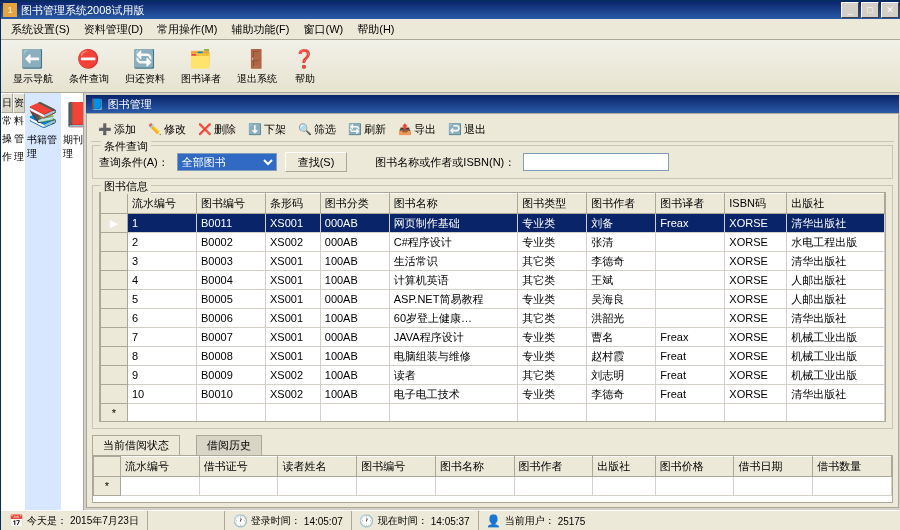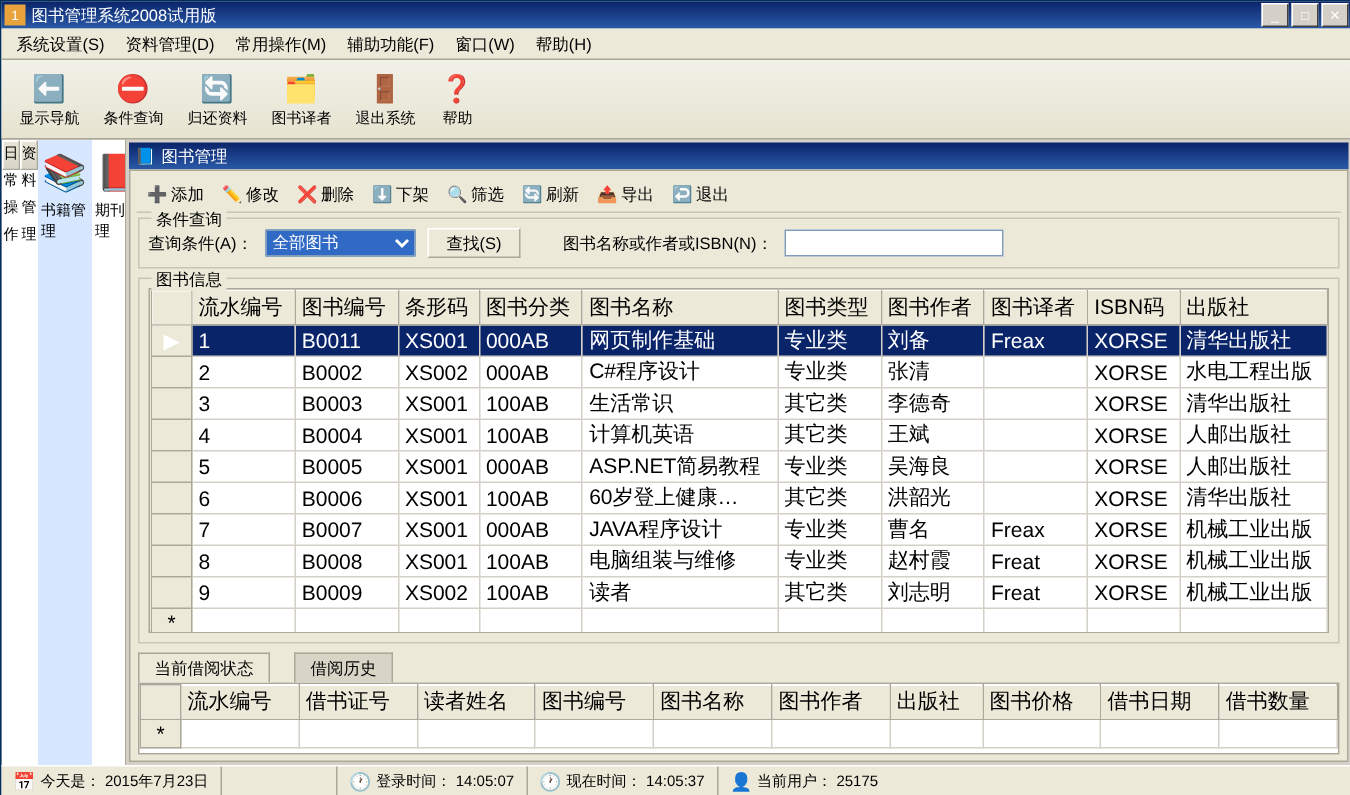--- a/index.html
+++ b/index.html
@@ -30,21 +30,21 @@
 .ct-icon{width:14px;height:14px;display:flex;align-items:center;justify-content:center;font-size:11px}
 .fieldset{border:1px solid #c8c5b8;margin:3px 1px;padding:6px;position:relative}
 .fieldset .legend{position:absolute;top:-7px;left:8px;background:#ece9d8;padding:0 3px;font-size:11px}
 .query-row{display:flex;align-items:center;gap:8px}
 .combo{height:18px;border:1px solid #7f9db9;background:#fff;font-size:11px}
 .combo.sel{background:#316ac5;color:#fff}
 .btn{height:20px;padding:0 12px;background:#ece9d8;border:1px solid #aca899;border-top-color:#fff;border-left-color:#fff;cursor:pointer;font-size:11px}
 .txt{height:16px;border:1px solid #7f9db9;background:#fff;padding:0 2px;font-size:11px}
 .grid-wrap{flex:1;min-height:0;display:flex;flex-direction:column}
 .grid-scroll{flex:1;overflow:auto;border:1px solid #aca899;background:#fff}
-table.grid{border-collapse:collapse;font-size:14px;width:100%}
+table.grid{border-collapse:collapse;font-size:11px;width:100%}
 table.grid th{background:#ece9d8;border:1px solid #aca899;border-top-color:#fff;border-left-color:#fff;padding:2px 4px;text-align:left;font-weight:normal;white-space:nowrap;position:sticky;top:0}
 table.grid td{border:1px solid #d4d0c8;padding:1px 4px;white-space:nowrap;height:16px}
 table.grid tr.selrow td{background:#0a246a;color:#fff}
 .rowhdr{width:18px;background:#ece9d8!important;border:1px solid #aca899!important;text-align:center}
 .tabs{display:flex;gap:16px}
 .tab{padding:2px 10px;border:1px solid #aca899;border-bottom:none;background:#ece9d8;font-size:11px;cursor:pointer}
 .tab.inactive{background:#d8d5c7}
 .statusbar{height:20px;background:#ece9d8;border-top:1px solid #fff;display:flex;align-items:center;font-size:10px}
 .status-cell{padding:0 8px;border-right:1px solid #aca899;display:flex;align-items:center;gap:3px;height:100%}
 .status-cell:last-child{border-right:none}
@@ -313,20 +313,33 @@
                     <td>XS002</td>
                     <td>100AB</td>
                     <td>读者</td>
                     <td>其它类</td>
                     <td>刘志明</td>
                     <td>Freat</td>
                     <td>XORSE</td>
                     <td>机械工业出版</td>
                   </tr>
                   <tr>
+                    <td class="rowhdr"></td>
+                    <td>10</td>
+                    <td>B0010</td>
+                    <td>XS002</td>
+                    <td>100AB</td>
+                    <td>电子电工技术</td>
+                    <td>专业类</td>
+                    <td>李德奇</td>
+                    <td>Freat</td>
+                    <td>XORSE</td>
+                    <td>清华出版社</td>
+                  </tr>
+                  <tr>
                     <td class="rowhdr">*</td>
                     <td></td>
                     <td></td>
                     <td></td>
                     <td></td>
                     <td></td>
                     <td></td>
                     <td></td>
                     <td></td>
                     <td></td>

